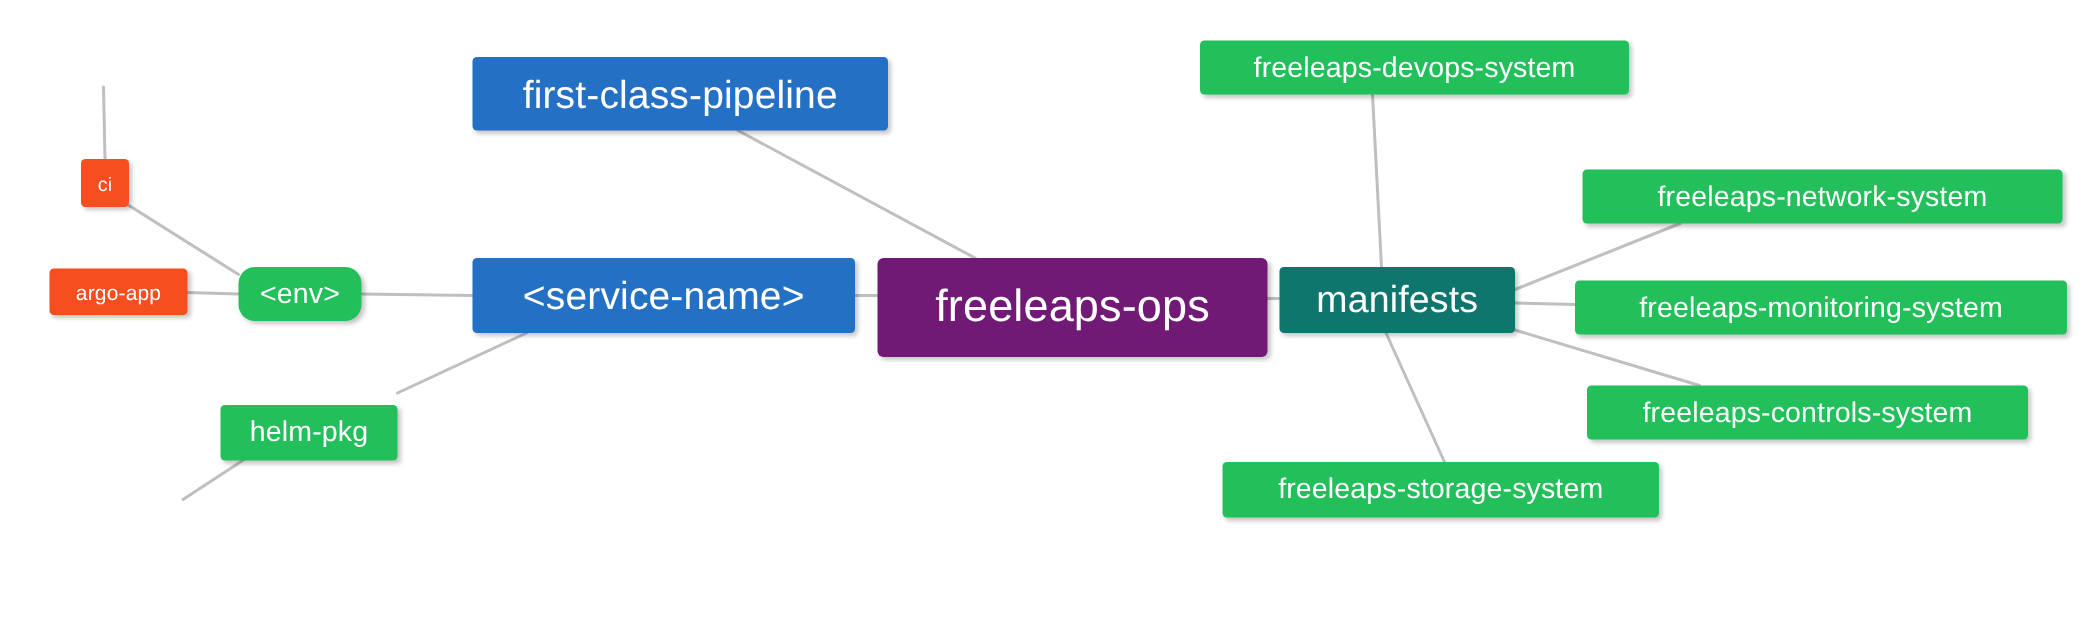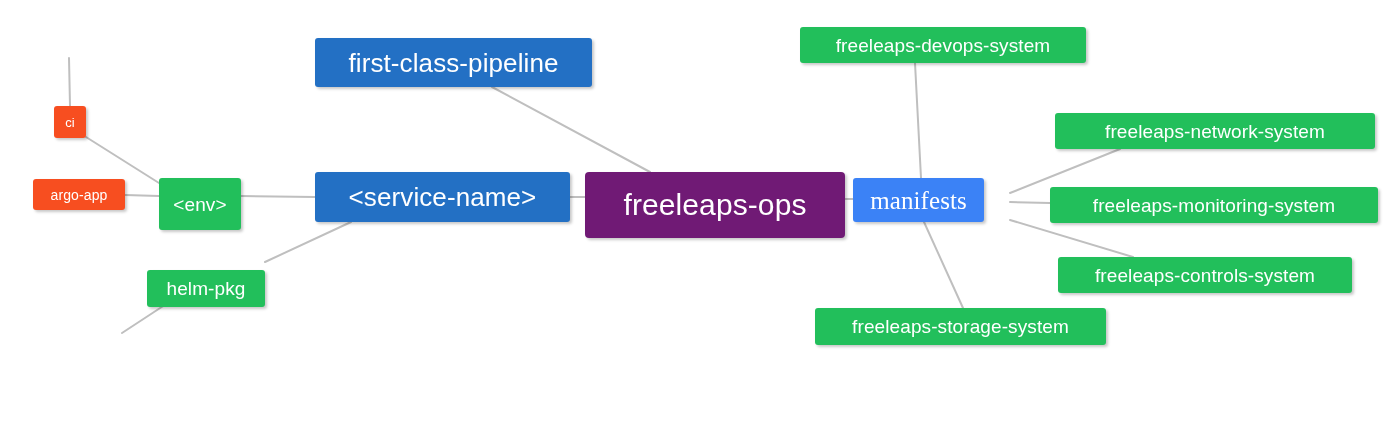--- a/index.html
+++ b/index.html
@@ -60,24 +60,24 @@
       <line x1="492" y1="87" x2="650" y2="172" stroke="#bfbfbf" stroke-width="2" stroke-linecap="round"></line>
       <line x1="845" y1="199" x2="853" y2="199" stroke="#bfbfbf" stroke-width="2" stroke-linecap="round"></line>
       <line x1="921" y1="178" x2="915" y2="63" stroke="#bfbfbf" stroke-width="2" stroke-linecap="round"></line>
       <line x1="1010" y1="193" x2="1120" y2="149" stroke="#bfbfbf" stroke-width="2" stroke-linecap="round"></line>
       <line x1="1010" y1="202" x2="1050" y2="203" stroke="#bfbfbf" stroke-width="2" stroke-linecap="round"></line>
       <line x1="1010" y1="220" x2="1133" y2="257" stroke="#bfbfbf" stroke-width="2" stroke-linecap="round"></line>
       <line x1="924" y1="222" x2="963" y2="308" stroke="#bfbfbf" stroke-width="2" stroke-linecap="round"></line>
     </svg>
     <div class="node" style="left: 54px; top: 106px; width: 32px; height: 32px; background: rgb(247, 78, 32); font-size: 13px;">ci</div>
     <div class="node" style="left: 33px; top: 179px; width: 92px; height: 31px; background: rgb(247, 78, 32); font-size: 14px;">argo-app</div>
-    <div class="node" style="left: 159px; top: 178px; width: 82px; height: 52px; background: rgb(34, 191, 91); font-size: 19px;">&lt;env&gt;</div>
+    <div class="node" style="left: 159px; top: 178px; width: 82px; height: 36px; background: rgb(34, 191, 91); font-size: 19px; border-radius: 11px;">&lt;env&gt;</div>
     <div class="node" style="left: 147px; top: 258px; width: 118px; height: 37px; background: rgb(34, 191, 91); font-size: 19px; margin-top: 12px;">helm-pkg</div>
     <div class="node" style="left: 315px; top: 38px; width: 277px; height: 49px; background: rgb(35, 112, 196); font-size: 26px;">first-class-pipeline</div>
     <div class="node" style="left: 315px; top: 172px; width: 255px; height: 50px; background: rgb(35, 112, 196); font-size: 26px;">&lt;service-name&gt;</div>
     <div class="node root" style="left: 585px; top: 172px; width: 260px; height: 66px; background: #701a75; font-size: 30px;">freeleaps-ops</div>
-    <div class="node" style="left: 853px; top: 178px; width: 131px; height: 44px; background: #3b82f6; font-size: 25px; font-family: Liberation Serif, serif;">manifests</div>
+    <div class="node" style="left: 853px; top: 178px; width: 157px; height: 44px; background: #0f766e; font-size: 25px;">manifests</div>
     <div class="node" style="left: 800px; top: 27px; width: 286px; height: 36px; background: rgb(34, 191, 91); font-size: 19px;">freeleaps-devops-system</div>
     <div class="node" style="left: 1055px; top: 113px; width: 320px; height: 36px; background: rgb(34, 191, 91); font-size: 19px;">freeleaps-network-system</div>
     <div class="node" style="left: 1050px; top: 187px; width: 328px; height: 36px; background: rgb(34, 191, 91); font-size: 19px;">freeleaps-monitoring-system</div>
     <div class="node" style="left: 1058px; top: 257px; width: 294px; height: 36px; background: rgb(34, 191, 91); font-size: 19px;">freeleaps-controls-system</div>
     <div class="node" style="left: 815px; top: 308px; width: 291px; height: 37px; background: rgb(34, 191, 91); font-size: 19px;">freeleaps-storage-system</div>
   </div>
 
 </body></html>

